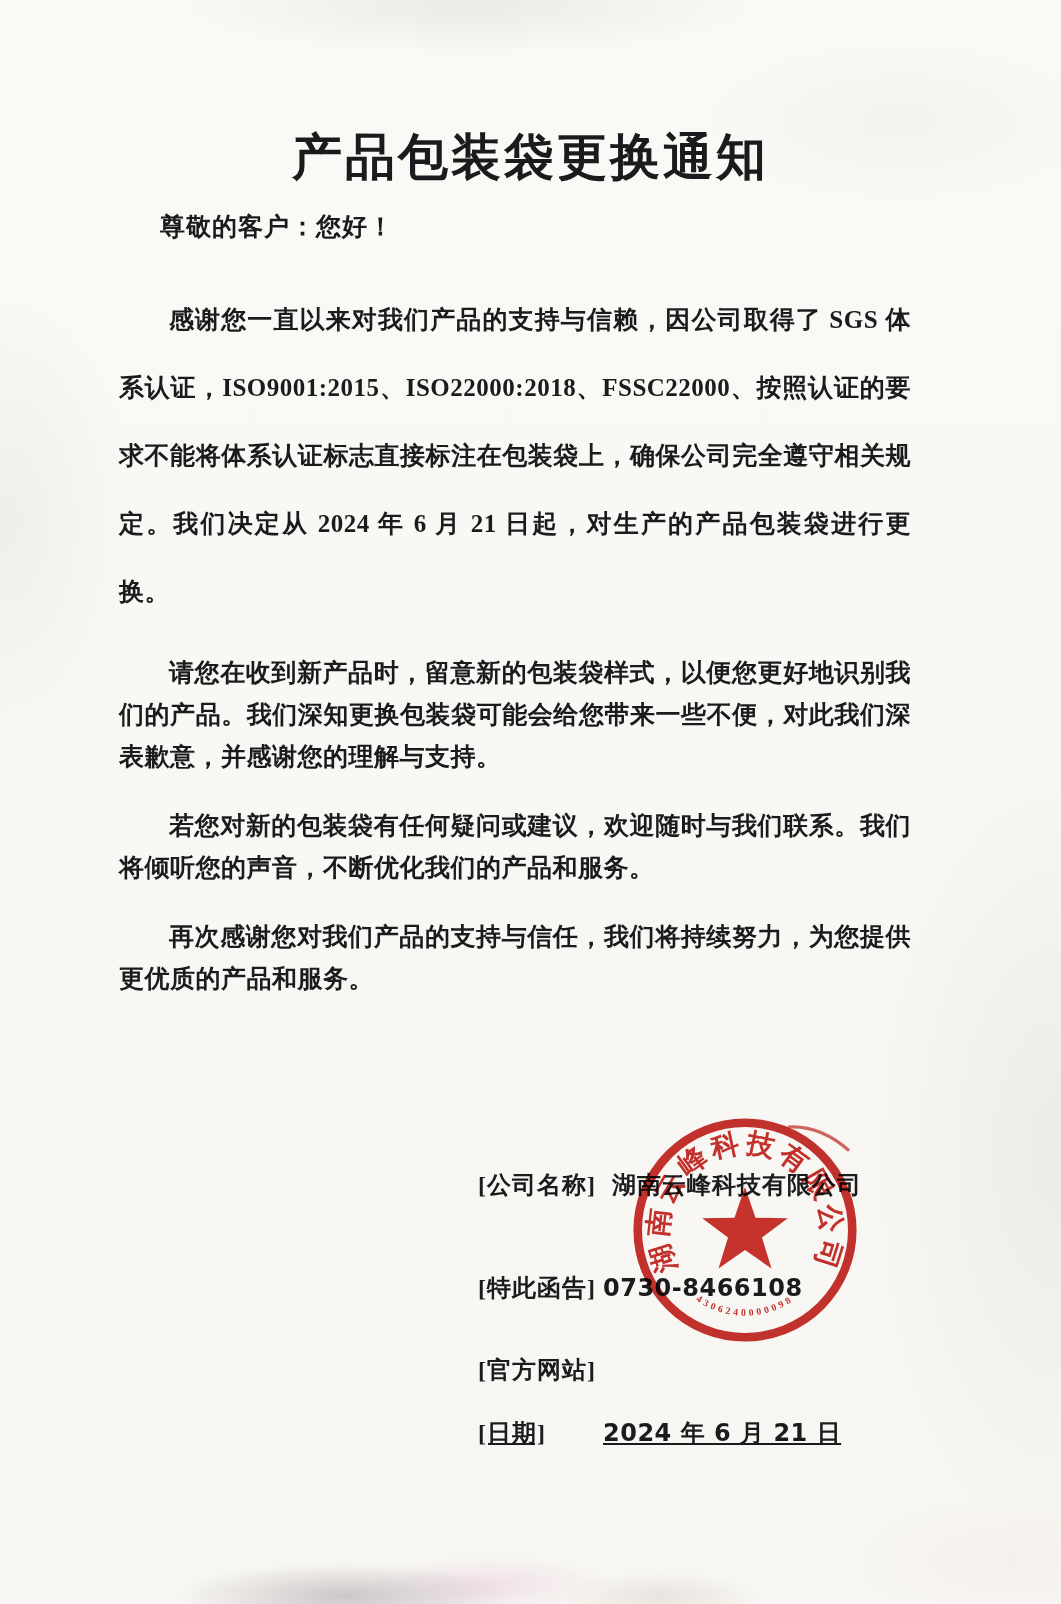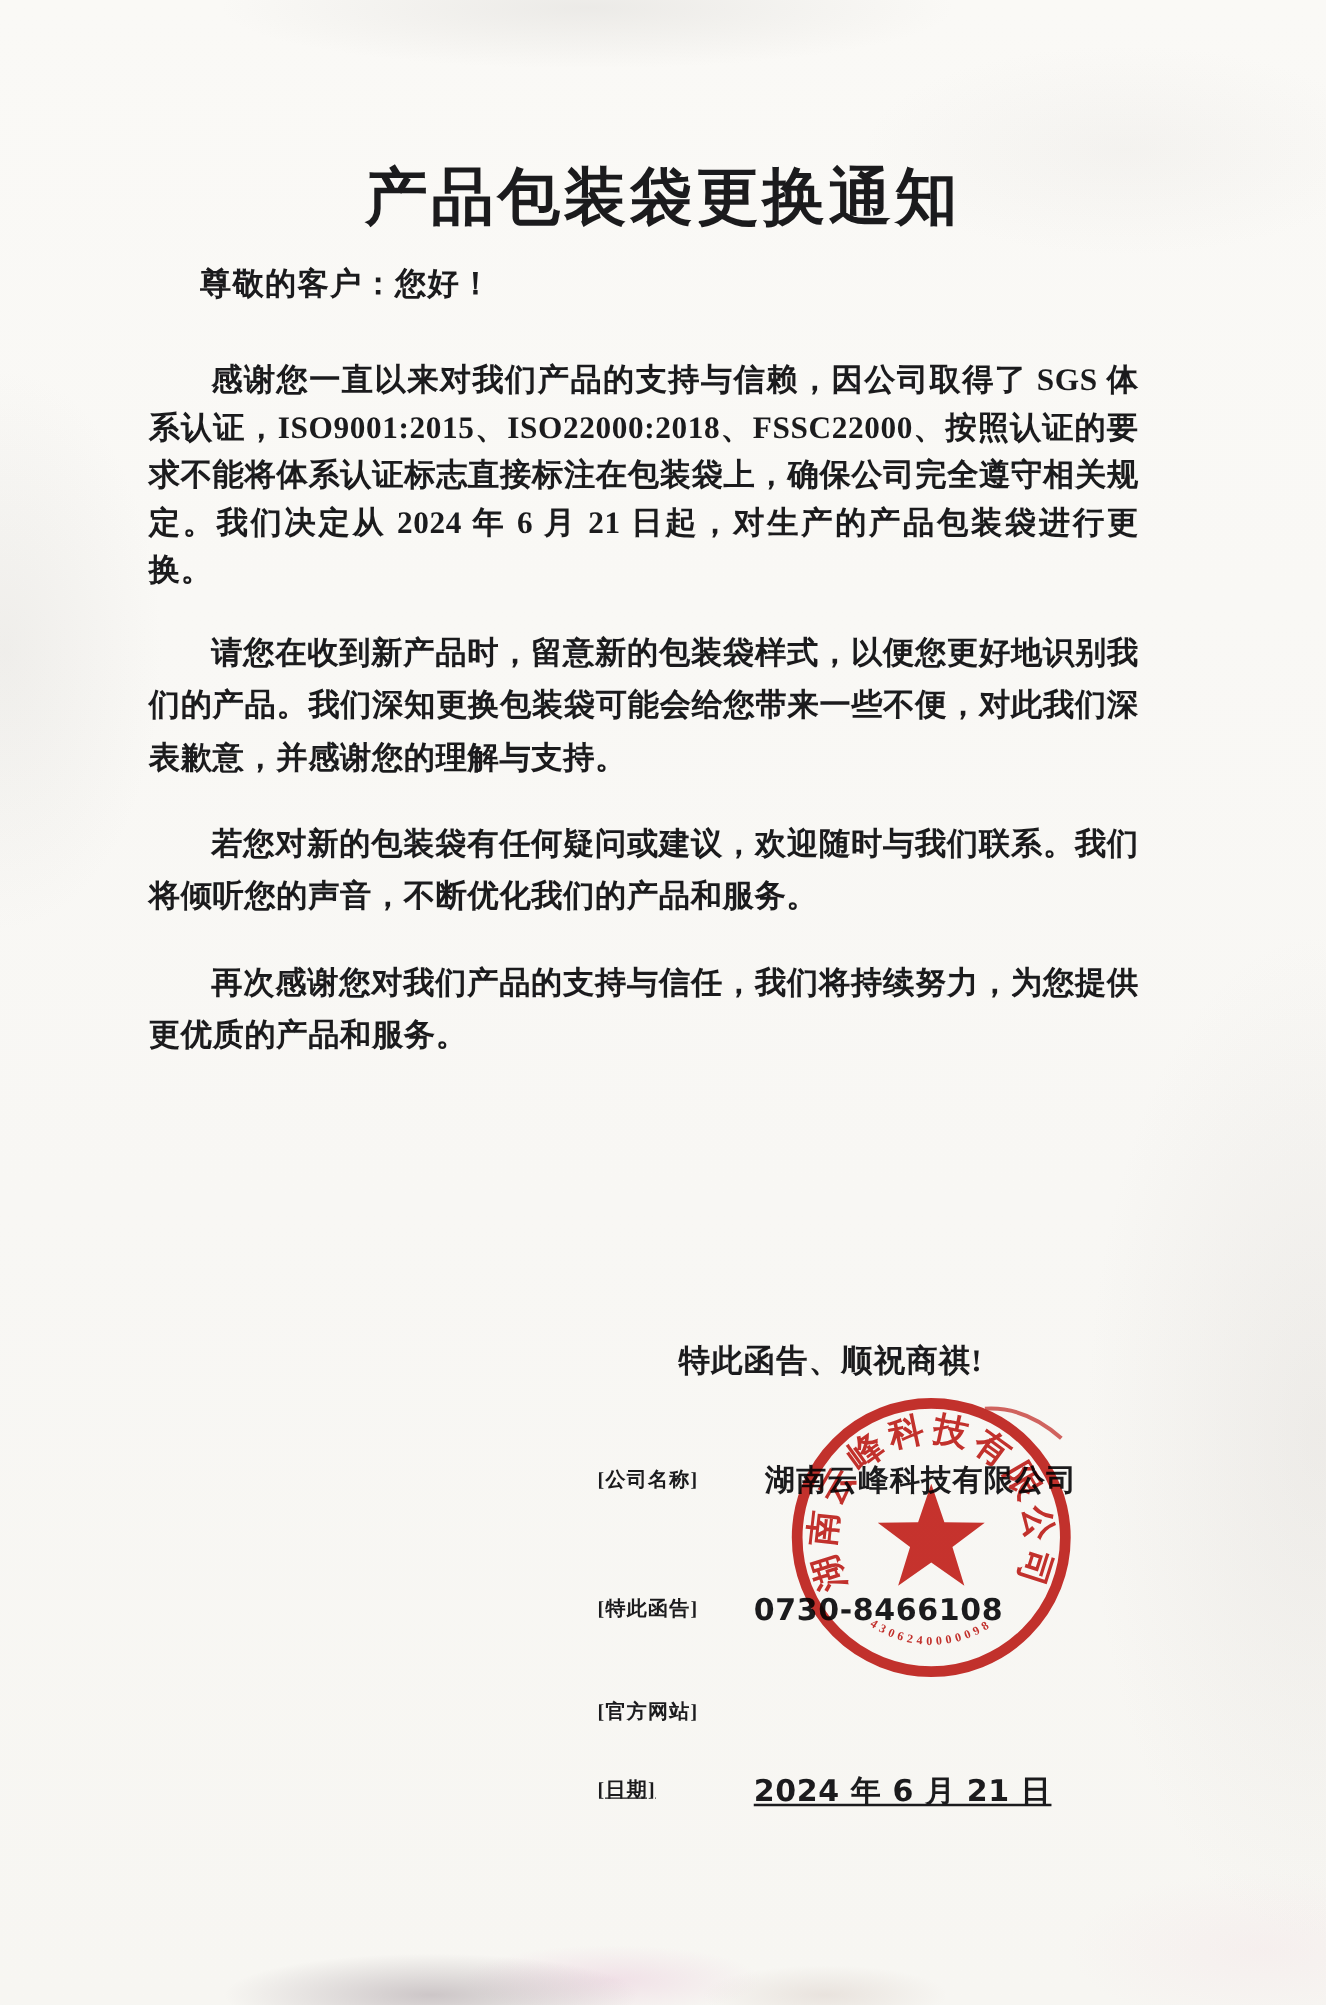--- a/index.html
+++ b/index.html
@@ -26,33 +26,33 @@
   }
   .greeting {
     position:absolute; left:160px; top:210px;
     font-size:25px; font-weight:bold; letter-spacing:1px;
   }
   .body-text { position:absolute; left:119px; top:286px; width:792px; }
   .body-text p {
     margin:0; font-size:25px; font-weight:bold; letter-spacing:.5px;
     text-align:justify; text-indent:2em;
   }
-  .para-1 { line-height:38px; margin-bottom:26px !important; }
+  .para-1 { line-height:68px; margin-bottom:26px !important; }
   .para-n { line-height:42px; margin-bottom:27px !important; }
   .closing {
     position:absolute; left:543px; top:1072px;
     font-size:25px; font-weight:bold; letter-spacing:1px;
   }
   .contact { position:absolute; left:478px; top:1168px; }
   .contact .row { display:flex; line-height:34px; height:34px; }
   .contact .row + .row { margin-top:69px; }
   .contact .row:nth-child(3) { margin-top:48px;gap:28px; }
   .contact .row:nth-child(4) { margin-top:29px;text-decoration:underline; }
   .contact .label {
-    width:125px; font-size:16px; font-weight:bold; letter-spacing:1px; flex:none;
+    width:125px; font-size:24px; font-weight:bold; letter-spacing:1px; flex:none;
   }
   .contact .value {
     font-size:24px; font-weight:bold; letter-spacing:.5px;
     font-family:"DejaVu Sans","Liberation Sans",sans-serif;
   }
   .contact .row:first-child .value {
     font-family:"Liberation Serif","DejaVu Serif",serif; padding-left:9px; letter-spacing:1px;
   }
   svg.seal {
     position:absolute; left:627px; top:1112px; width:236px; height:236px;
@@ -70,21 +70,20 @@
 
   <div class="greeting">尊敬的客户：您好！</div>
 
   <div class="body-text">
     <p class="para-1">感谢您一直以来对我们产品的支持与信赖，因公司取得了 SGS 体系认证，ISO9001:2015、ISO22000:2018、FSSC22000、按照认证的要求不能将体系认证标志直接标注在包装袋上，确保公司完全遵守相关规定。我们决定从 2024 年 6 月 21 日起，对生产的产品包装袋进行更换。</p>
     <p class="para-n">请您在收到新产品时，留意新的包装袋样式，以便您更好地识别我们的产品。我们深知更换包装袋可能会给您带来一些不便，对此我们深表歉意，并感谢您的理解与支持。</p>
     <p class="para-n">若您对新的包装袋有任何疑问或建议，欢迎随时与我们联系。我们将倾听您的声音，不断优化我们的产品和服务。</p>
     <p class="para-n">再次感谢您对我们产品的支持与信任，我们将持续努力，为您提供更优质的产品和服务。</p>
   </div>
 
-  <div class="closing">特此函告、顺祝商祺!</div>
 
   <div class="contact">
     <div class="row">
       <span class="label">[公司名称]</span>
       <span class="value">湖南云峰科技有限公司</span>
     </div>
     <div class="row">
       <span class="label">[特此函告]</span>
       <span class="value">0730-8466108</span>
     </div>

